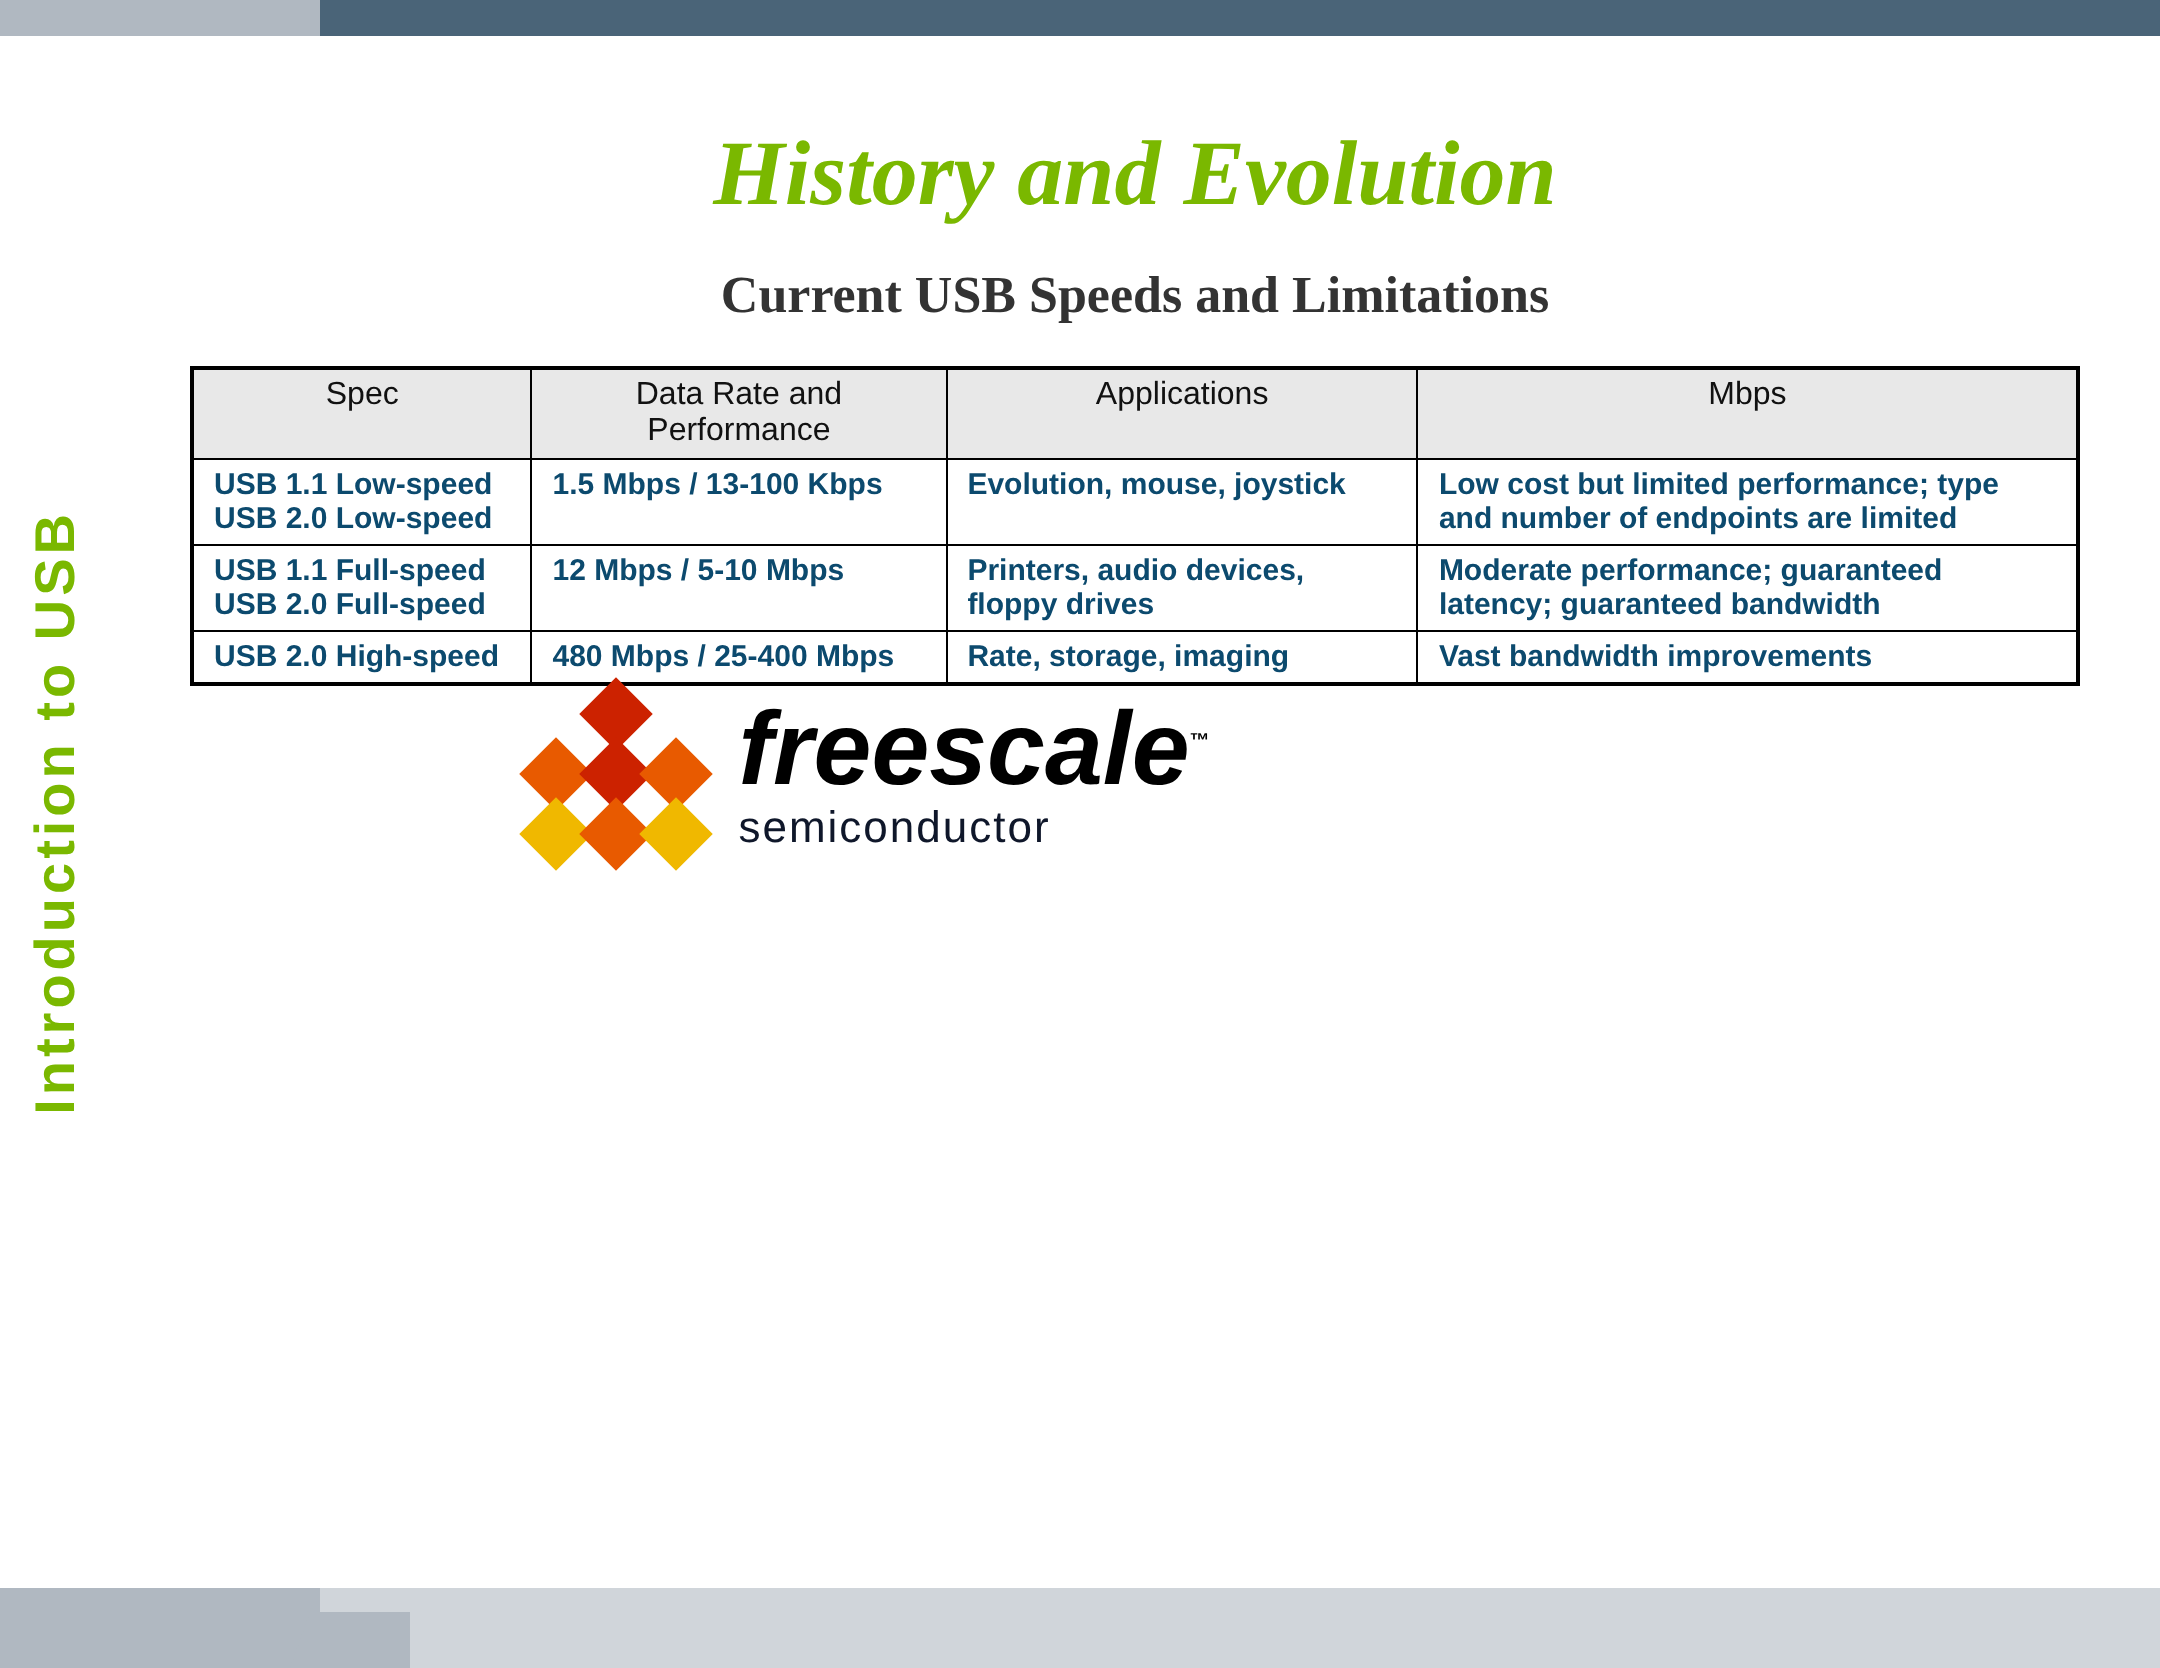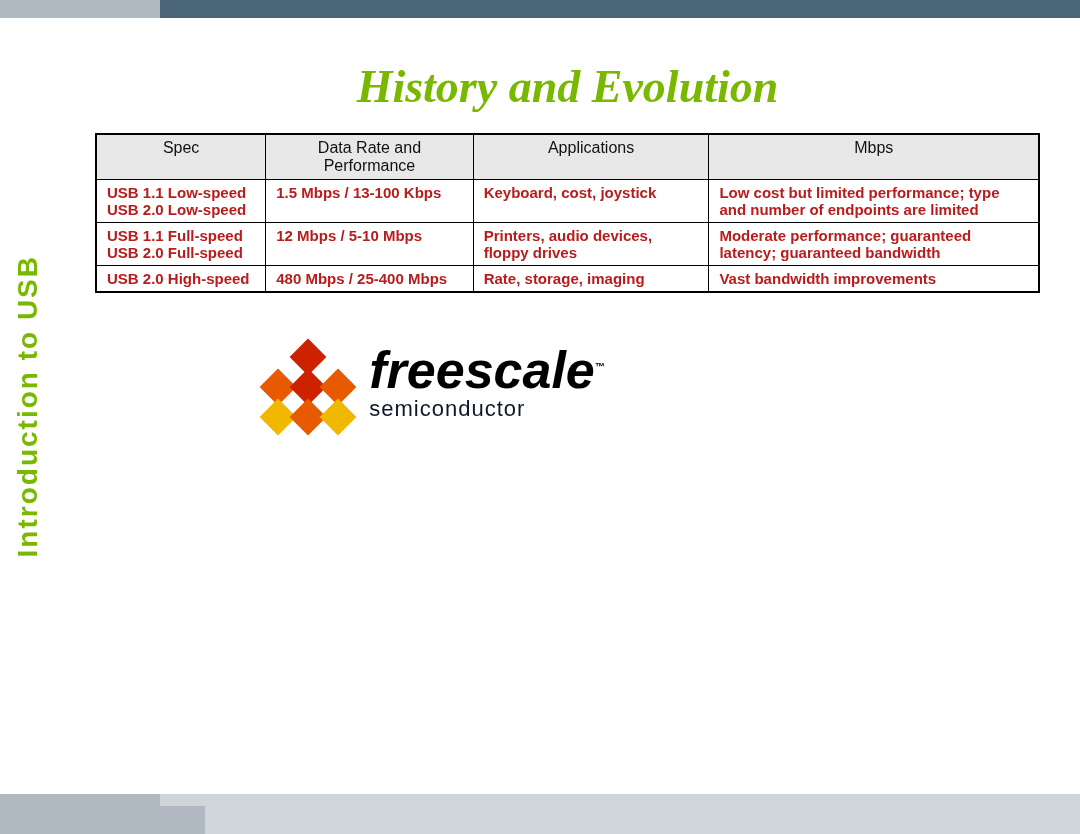--- a/index.html
+++ b/index.html
@@ -131,21 +131,21 @@
     .usb-table thead tr th {
       background: #e8e8e8;
       text-align: center;
       font-weight: normal;
       font-size: 16px;
       color: #111;
     }
 
     .usb-table tbody tr td {
       font-weight: bold;
-      color: #b91c1c;
+      color: #0c4a6e;
       font-size: 15px;
       margin-left: 20px;
     }
 
     .col-spec { width: 18%; }
     .col-data { width: 22%; }
     .col-apps { width: 25%; }
     .col-notes { width: 35%; }
 
     
@@ -158,20 +158,21 @@
       pointer-events: none;
       z-index: 10;
       display: flex;
       flex-direction: column;
       align-items: center;
       justify-content: center;
     }
 
     .watermark-logo {
       display: flex;
+      align-items: center;
       gap: 16px;
     }
 
     .diamond-grid {
       display: grid;
       grid-template-columns: repeat(3, 28px);
       grid-template-rows: repeat(3, 28px);
       gap: 2px;
       transform: rotate(0deg);
     }
@@ -221,20 +222,21 @@
   <div class="bottom-bar-right"></div>
   <div class="bottom-tab"></div>
 </div>
 
 <div class="sidebar-label">
   <span class="sidebar-label-text">Introduction to USB</span>
 </div>
 
 <div class="main-content">
   <h1 class="page-title">History and Evolution</h1>
+  <h2 class="subtitle">Current USB Speeds and Limitations</h2>
 
   <table class="usb-table">
     <thead>
       <tr>
         <th class="col-spec">
           <span>Spec</span>
         </th>
         <th class="col-data">
           <span>Data Rate and Performance</span>
         </th>
@@ -243,21 +245,21 @@
         </th>
         <th class="col-notes">
           <span>Mbps</span>
         </th>
       </tr>
     </thead>
     <tbody id="table-body">
     <tr>
       <td class="col-spec">USB 1.1 Low-speed<br>USB 2.0 Low-speed</td>
       <td class="col-data">1.5 Mbps / 13-100 Kbps</td>
-      <td class="col-apps">Keyboard, cost, joystick</td>
+      <td class="col-apps">Evolution, mouse, joystick</td>
       <td class="col-notes">Low cost but limited performance; type and number of endpoints are limited</td>
     </tr>
         <tr>
       <td class="col-spec">USB 1.1 Full-speed<br>USB 2.0 Full-speed</td>
       <td class="col-data">12 Mbps / 5-10 Mbps</td>
       <td class="col-apps">Printers, audio devices, floppy drives</td>
       <td class="col-notes">Moderate performance; guaranteed latency; guaranteed bandwidth</td>
     </tr>
         <tr>
       <td class="col-spec">USB 2.0 High-speed</td>

